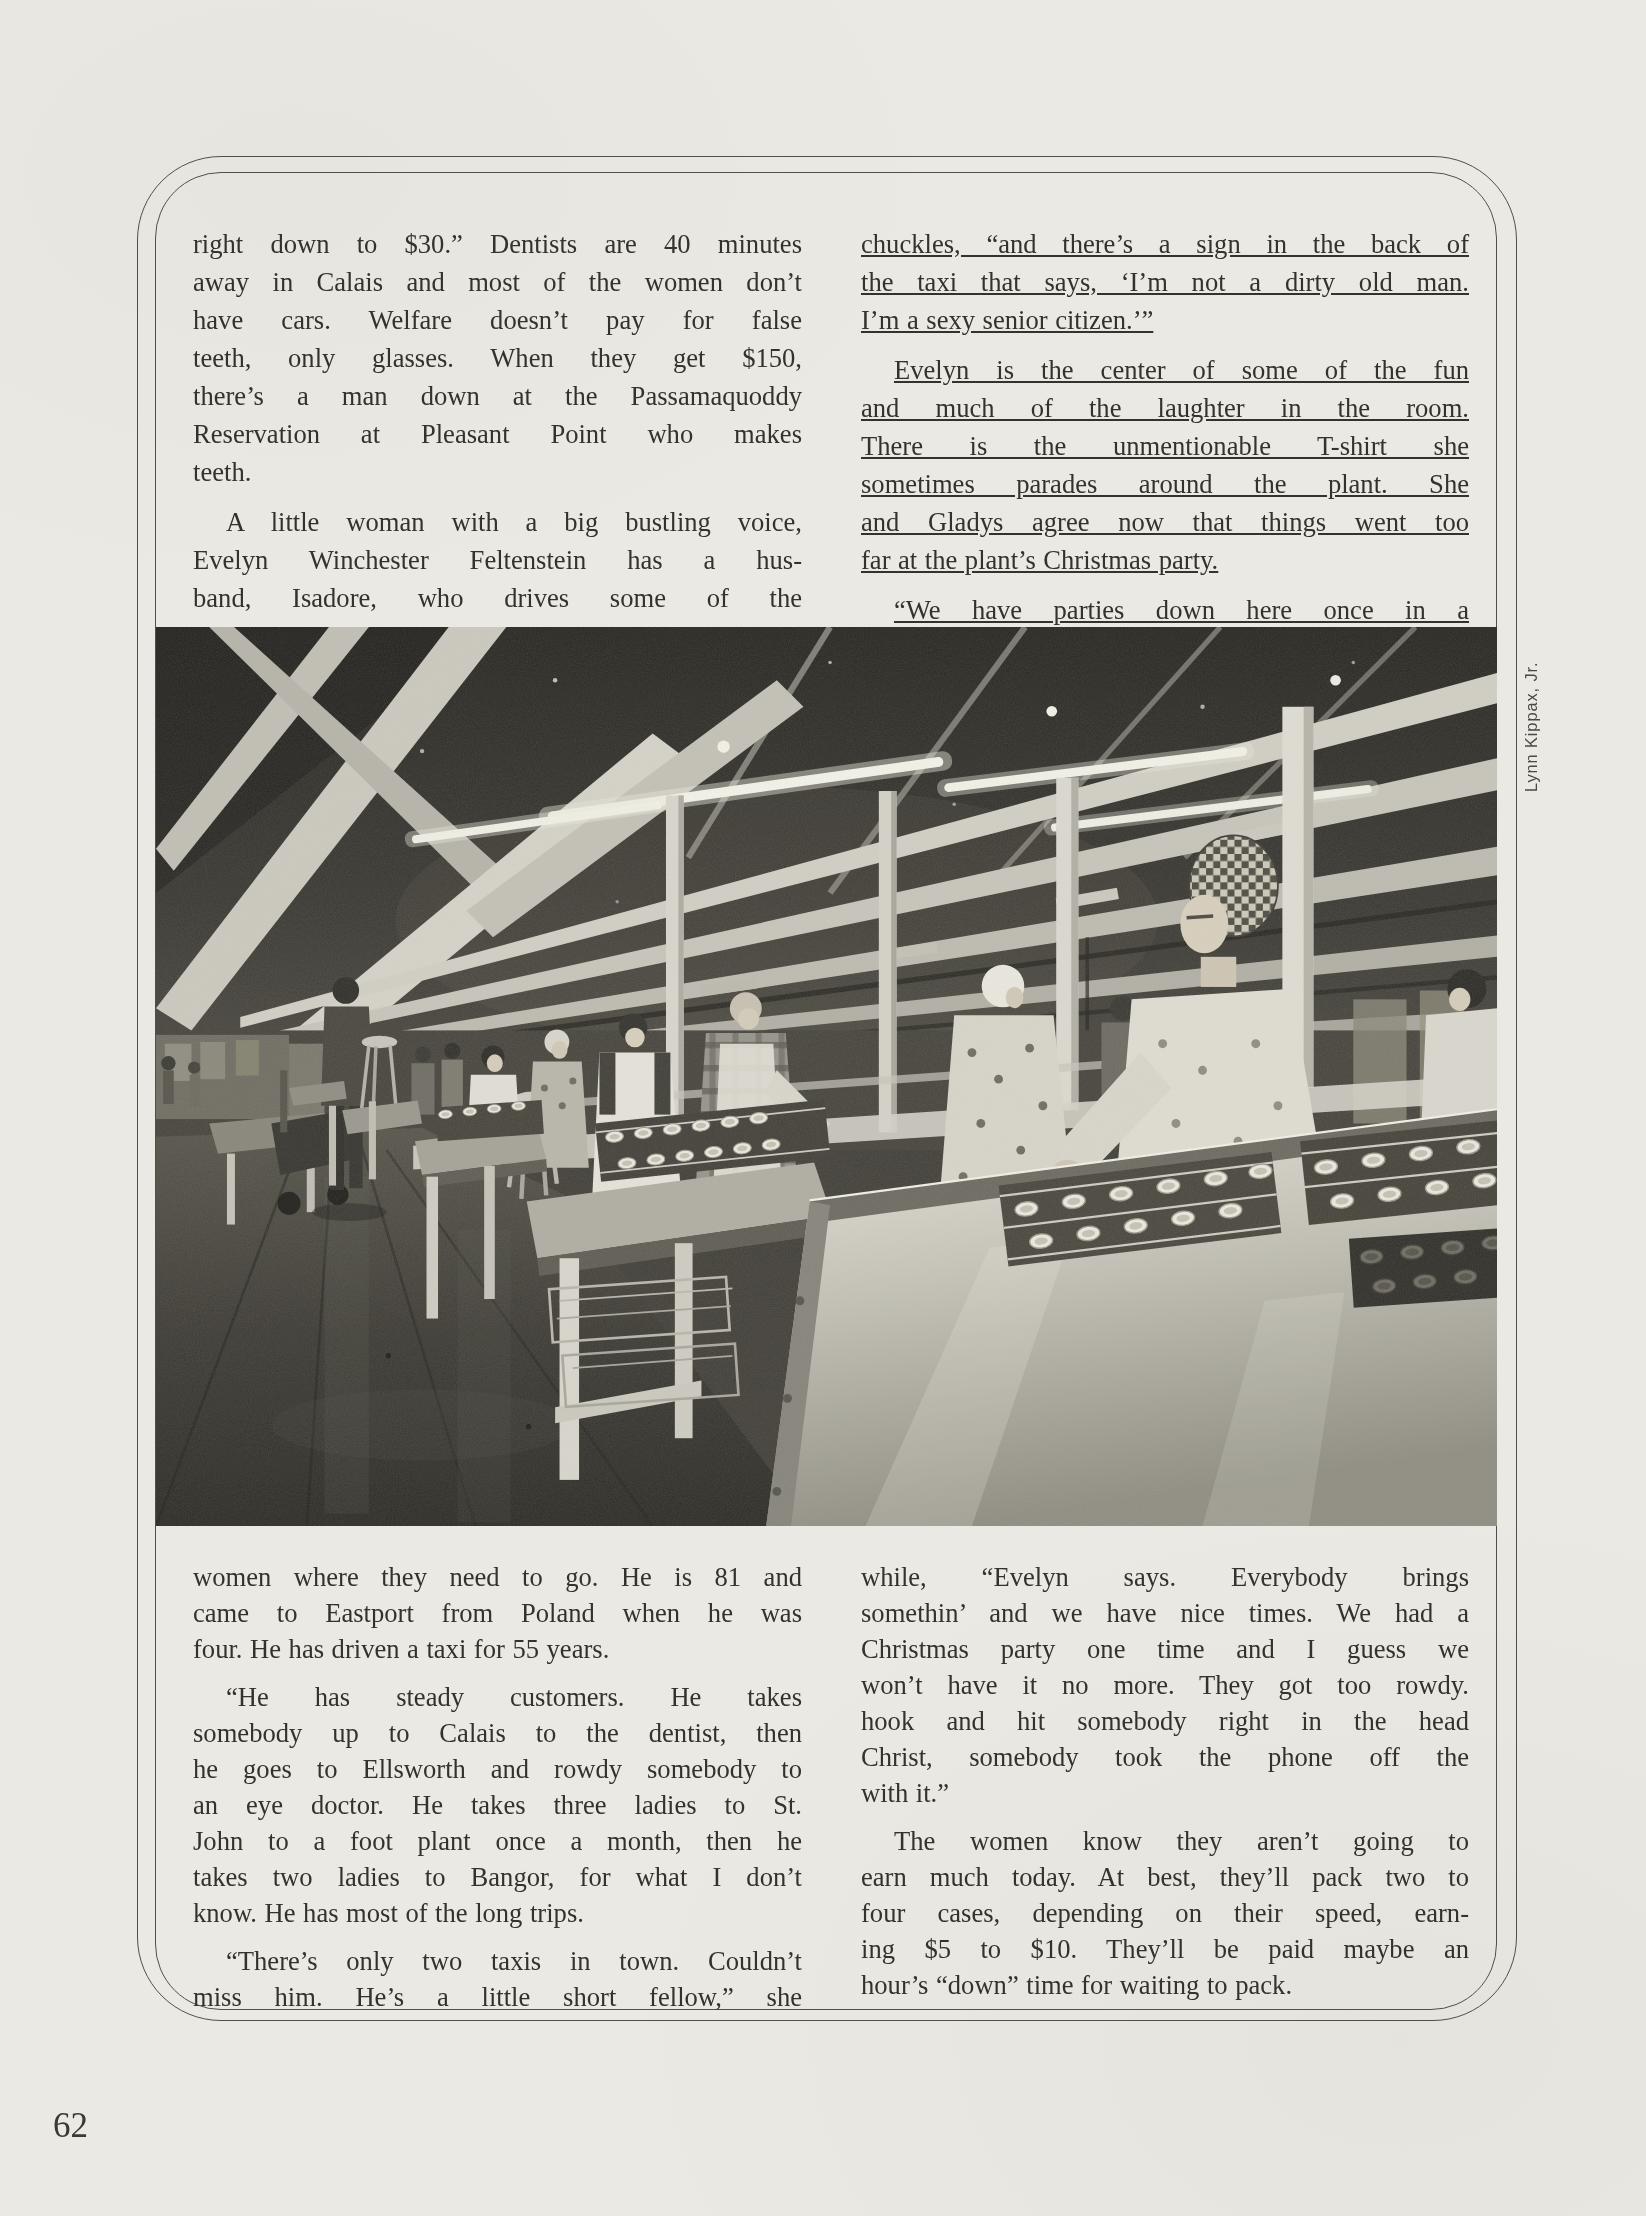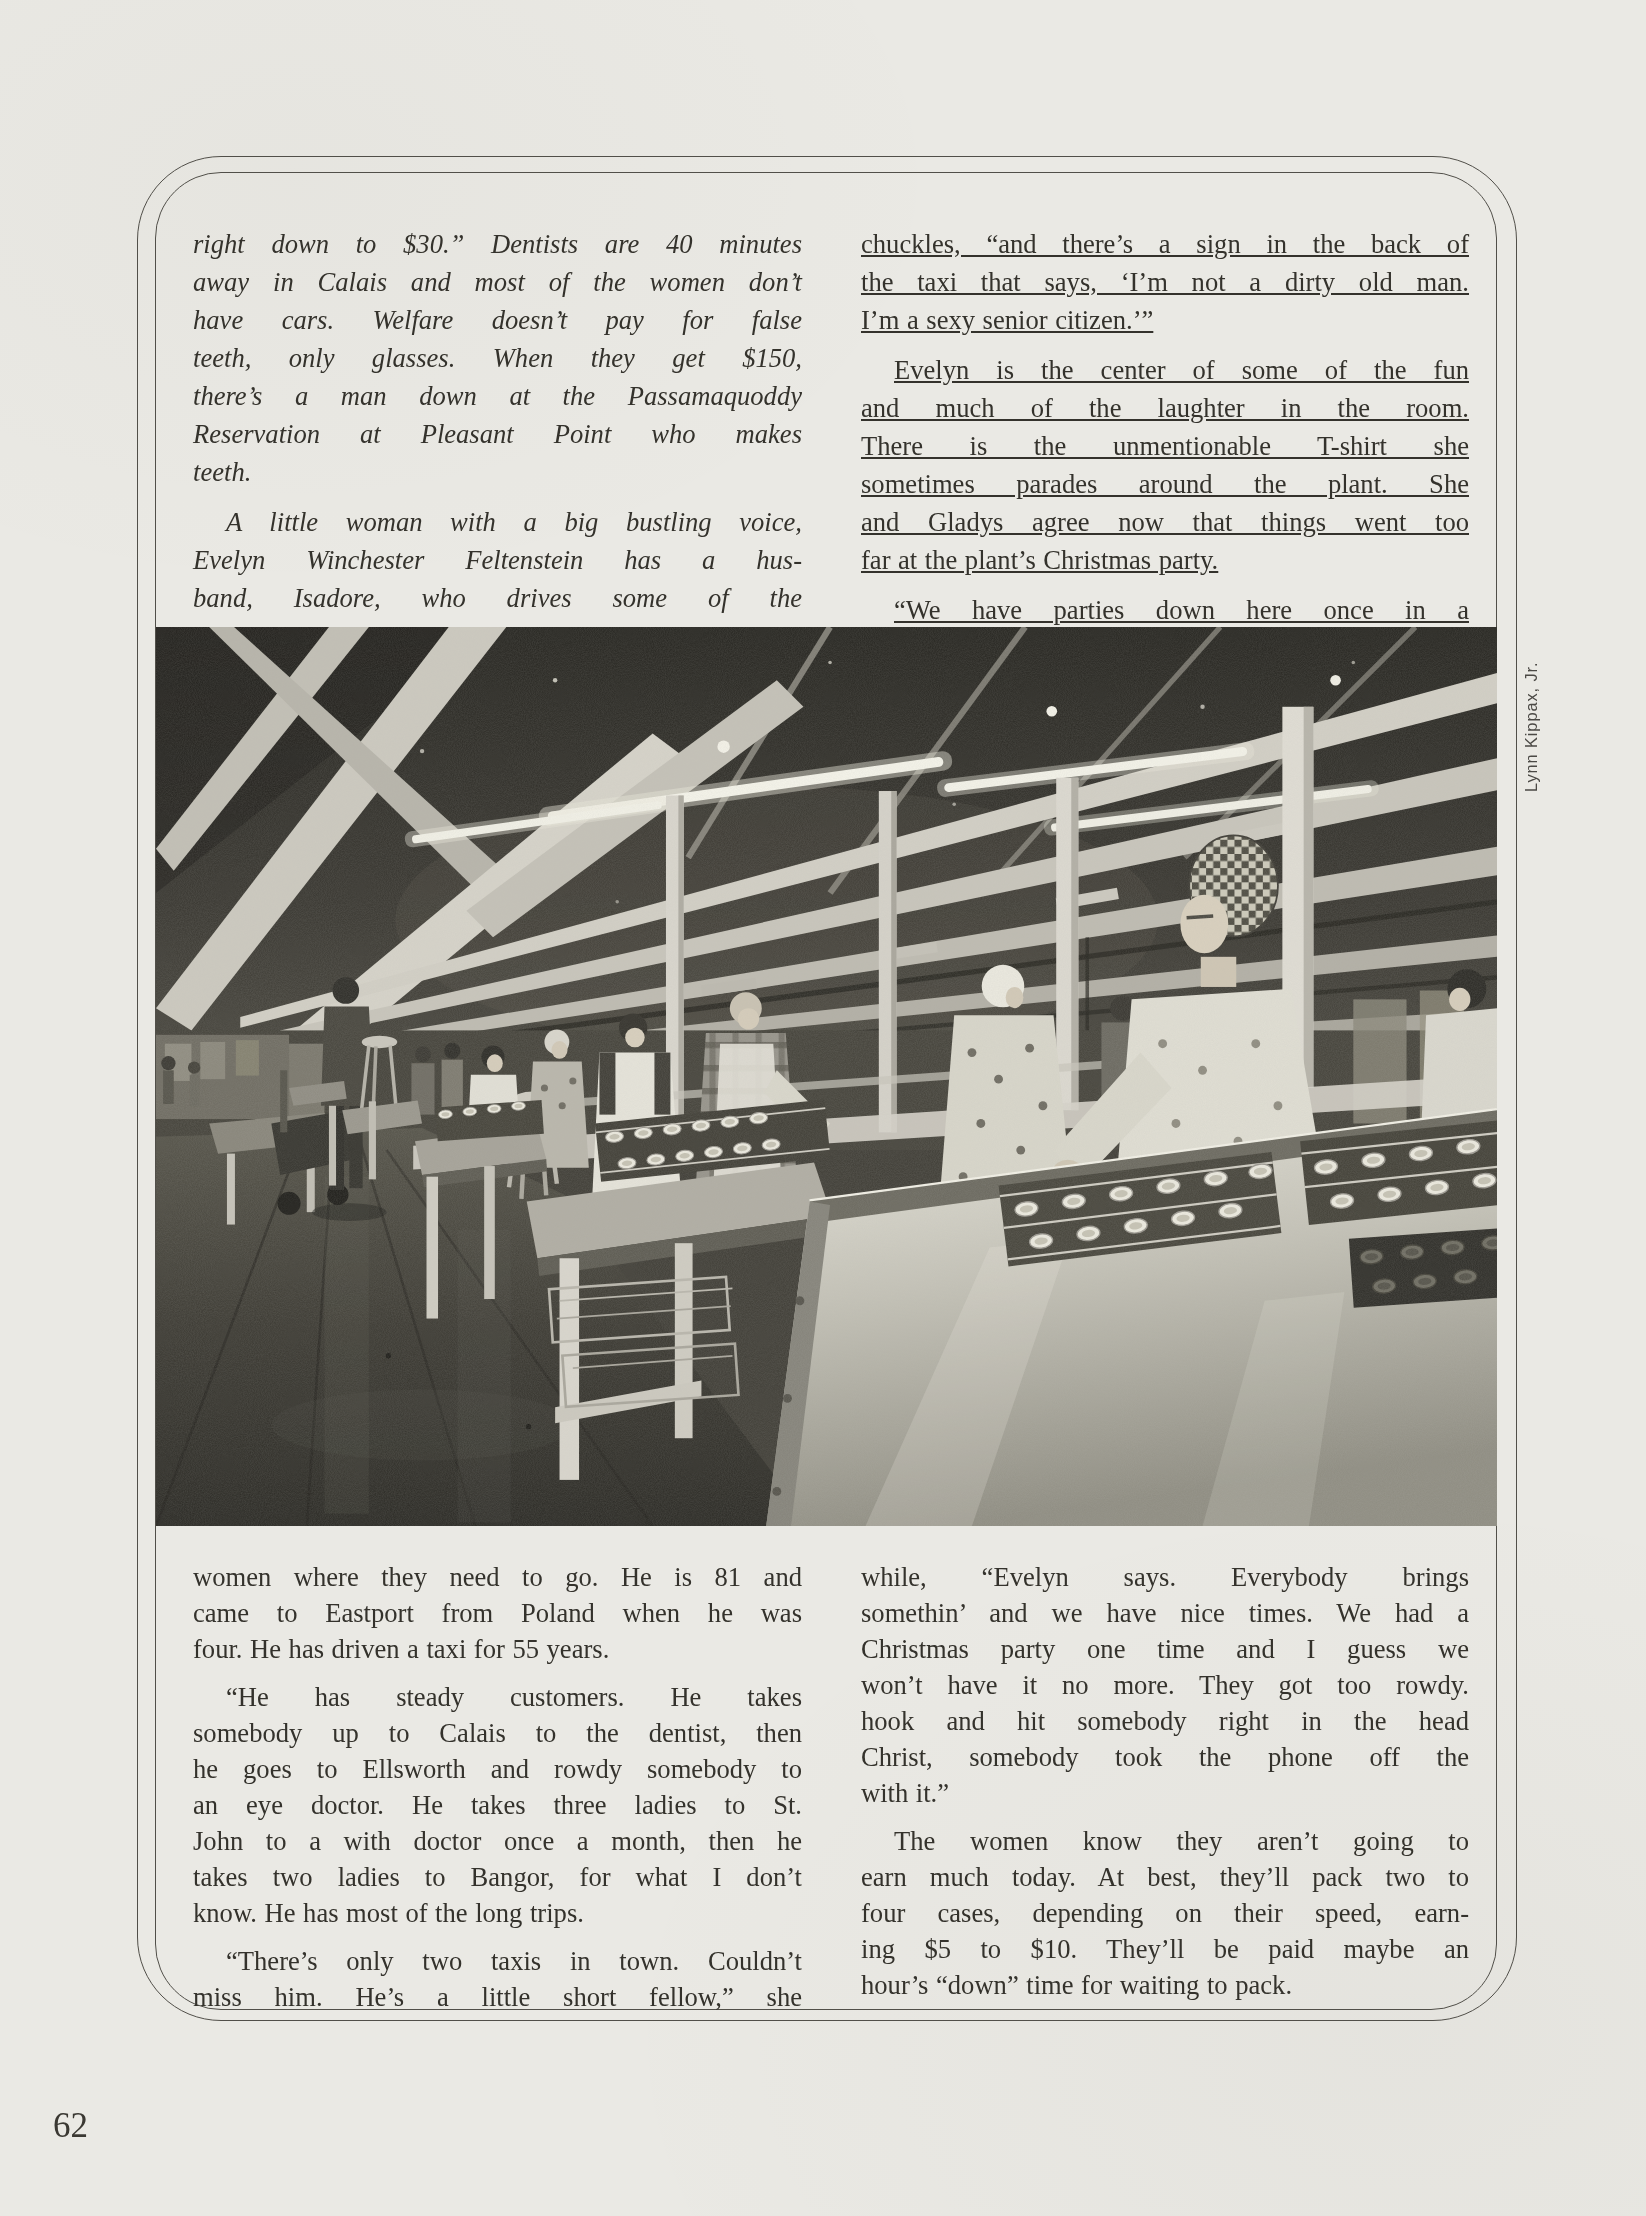--- a/index.html
+++ b/index.html
@@ -10,21 +10,21 @@
           radial-gradient(1153px 798px at 85% 92%, rgba(60,55,40,0.03), transparent 70%),
           #eae9e4;
         font-family:"Liberation Serif","DejaVu Serif",serif;color:#34322c;}
   .frame{position:absolute;border:1.8px solid #514f49;background:transparent;}
   .frame-outer{left:137px;top:156px;width:1378px;height:1863px;border-radius:84px;}
   .frame-inner{left:155px;top:172px;width:1340px;height:1836px;border-radius:66px;}
   .col{position:absolute;font-size:26.6px;}
   .col .line{text-align:justify;text-align-last:justify;word-spacing:0.9px;}
   .col .line.end{text-align-last:left;}
   .col .line.ind{text-indent:33px;margin-top:12px;}
-  .col-tl{left:193px;top:225px;width:609px;line-height:38px;font-style:italic;}
+  .col-tl{left:193px;top:225px;width:609px;line-height:38px;}
   .col-tr{left:861px;top:225px;width:608px;line-height:38px;text-decoration:underline;}
   .col-bl{left:193px;top:1559px;width:609px;line-height:36px;}
   .col-br{left:861px;top:1559px;width:608px;line-height:36px;}
   .photo{position:absolute;left:156px;top:627px;width:1341px;height:899px;margin:0;background:#403e37;}
   .photo svg{display:block;width:100%;height:100%;}
   .credit{position:absolute;left:1522px;top:641px;height:151px;
           writing-mode:vertical-rl;transform:rotate(180deg);white-space:nowrap;
           font-family:"Liberation Sans","DejaVu Sans",sans-serif;
           font-size:16.4px;letter-spacing:0.9px;color:#4b4945;}
   .folio{position:absolute;left:53px;top:2106px;font-size:35px;color:#3b3933;}
@@ -430,21 +430,21 @@
   <div class="credit">Lynn Kippax, Jr.</div>
 
   <div class="col col-bl">
       <div class="line">women where they need to go. He is 81 and</div>
       <div class="line">came to Eastport from Poland when he was</div>
       <div class="line end">four. He has driven a taxi for 55 years.</div>
       <div class="line ind">“He has steady customers. He takes</div>
       <div class="line">somebody up to Calais to the dentist, then</div>
       <div class="line">he goes to Ellsworth and rowdy somebody to</div>
       <div class="line">an eye doctor. He takes three ladies to St.</div>
-      <div class="line">John to a with doctor once a month, then he</div>
+      <div class="line">John to a foot plant once a month, then he</div>
       <div class="line">takes two ladies to Bangor, for what I don’t</div>
       <div class="line end">know. He has most of the long trips.</div>
       <div class="line ind">“There’s only two taxis in town. Couldn’t</div>
       <div class="line">miss him. He’s a little short fellow,” she</div>
     </div>
   <div class="col col-br">
       <div class="line">while, “Evelyn says. Everybody brings</div>
       <div class="line">somethin’ and we have nice times. We had a</div>
       <div class="line">Christmas party one time and I guess we</div>
       <div class="line">won’t have it no more. They got too rowdy.</div>

